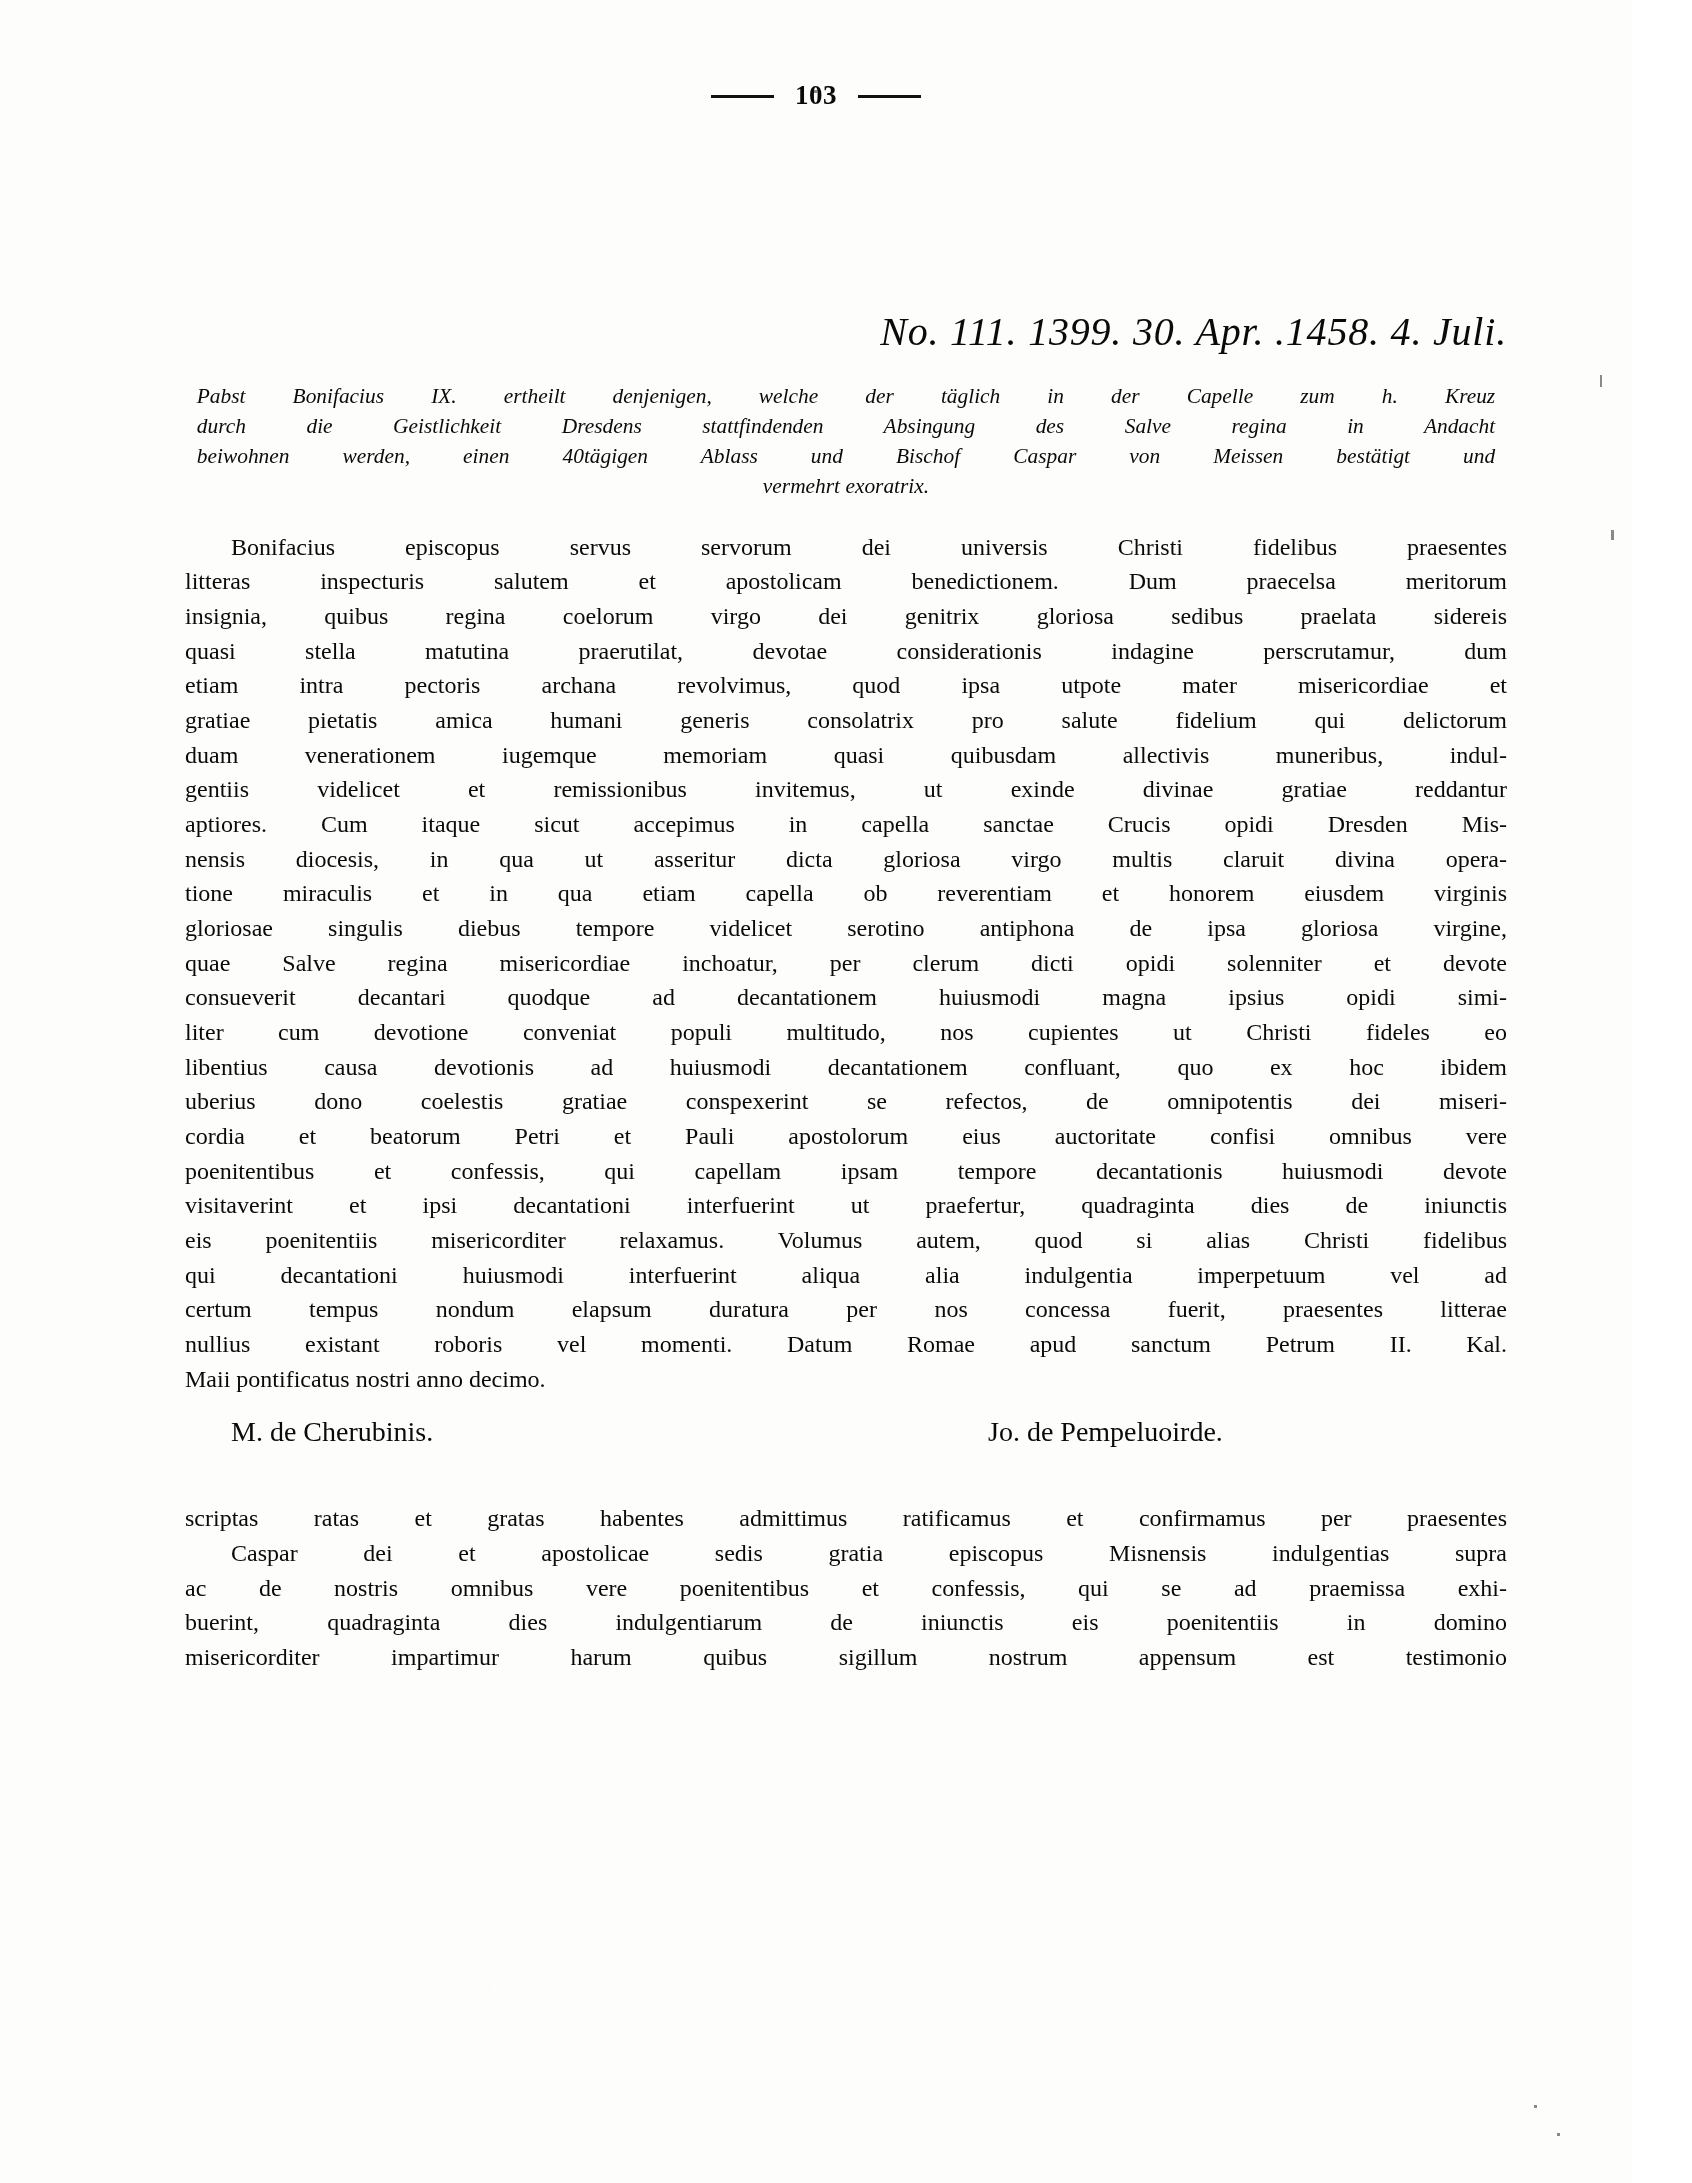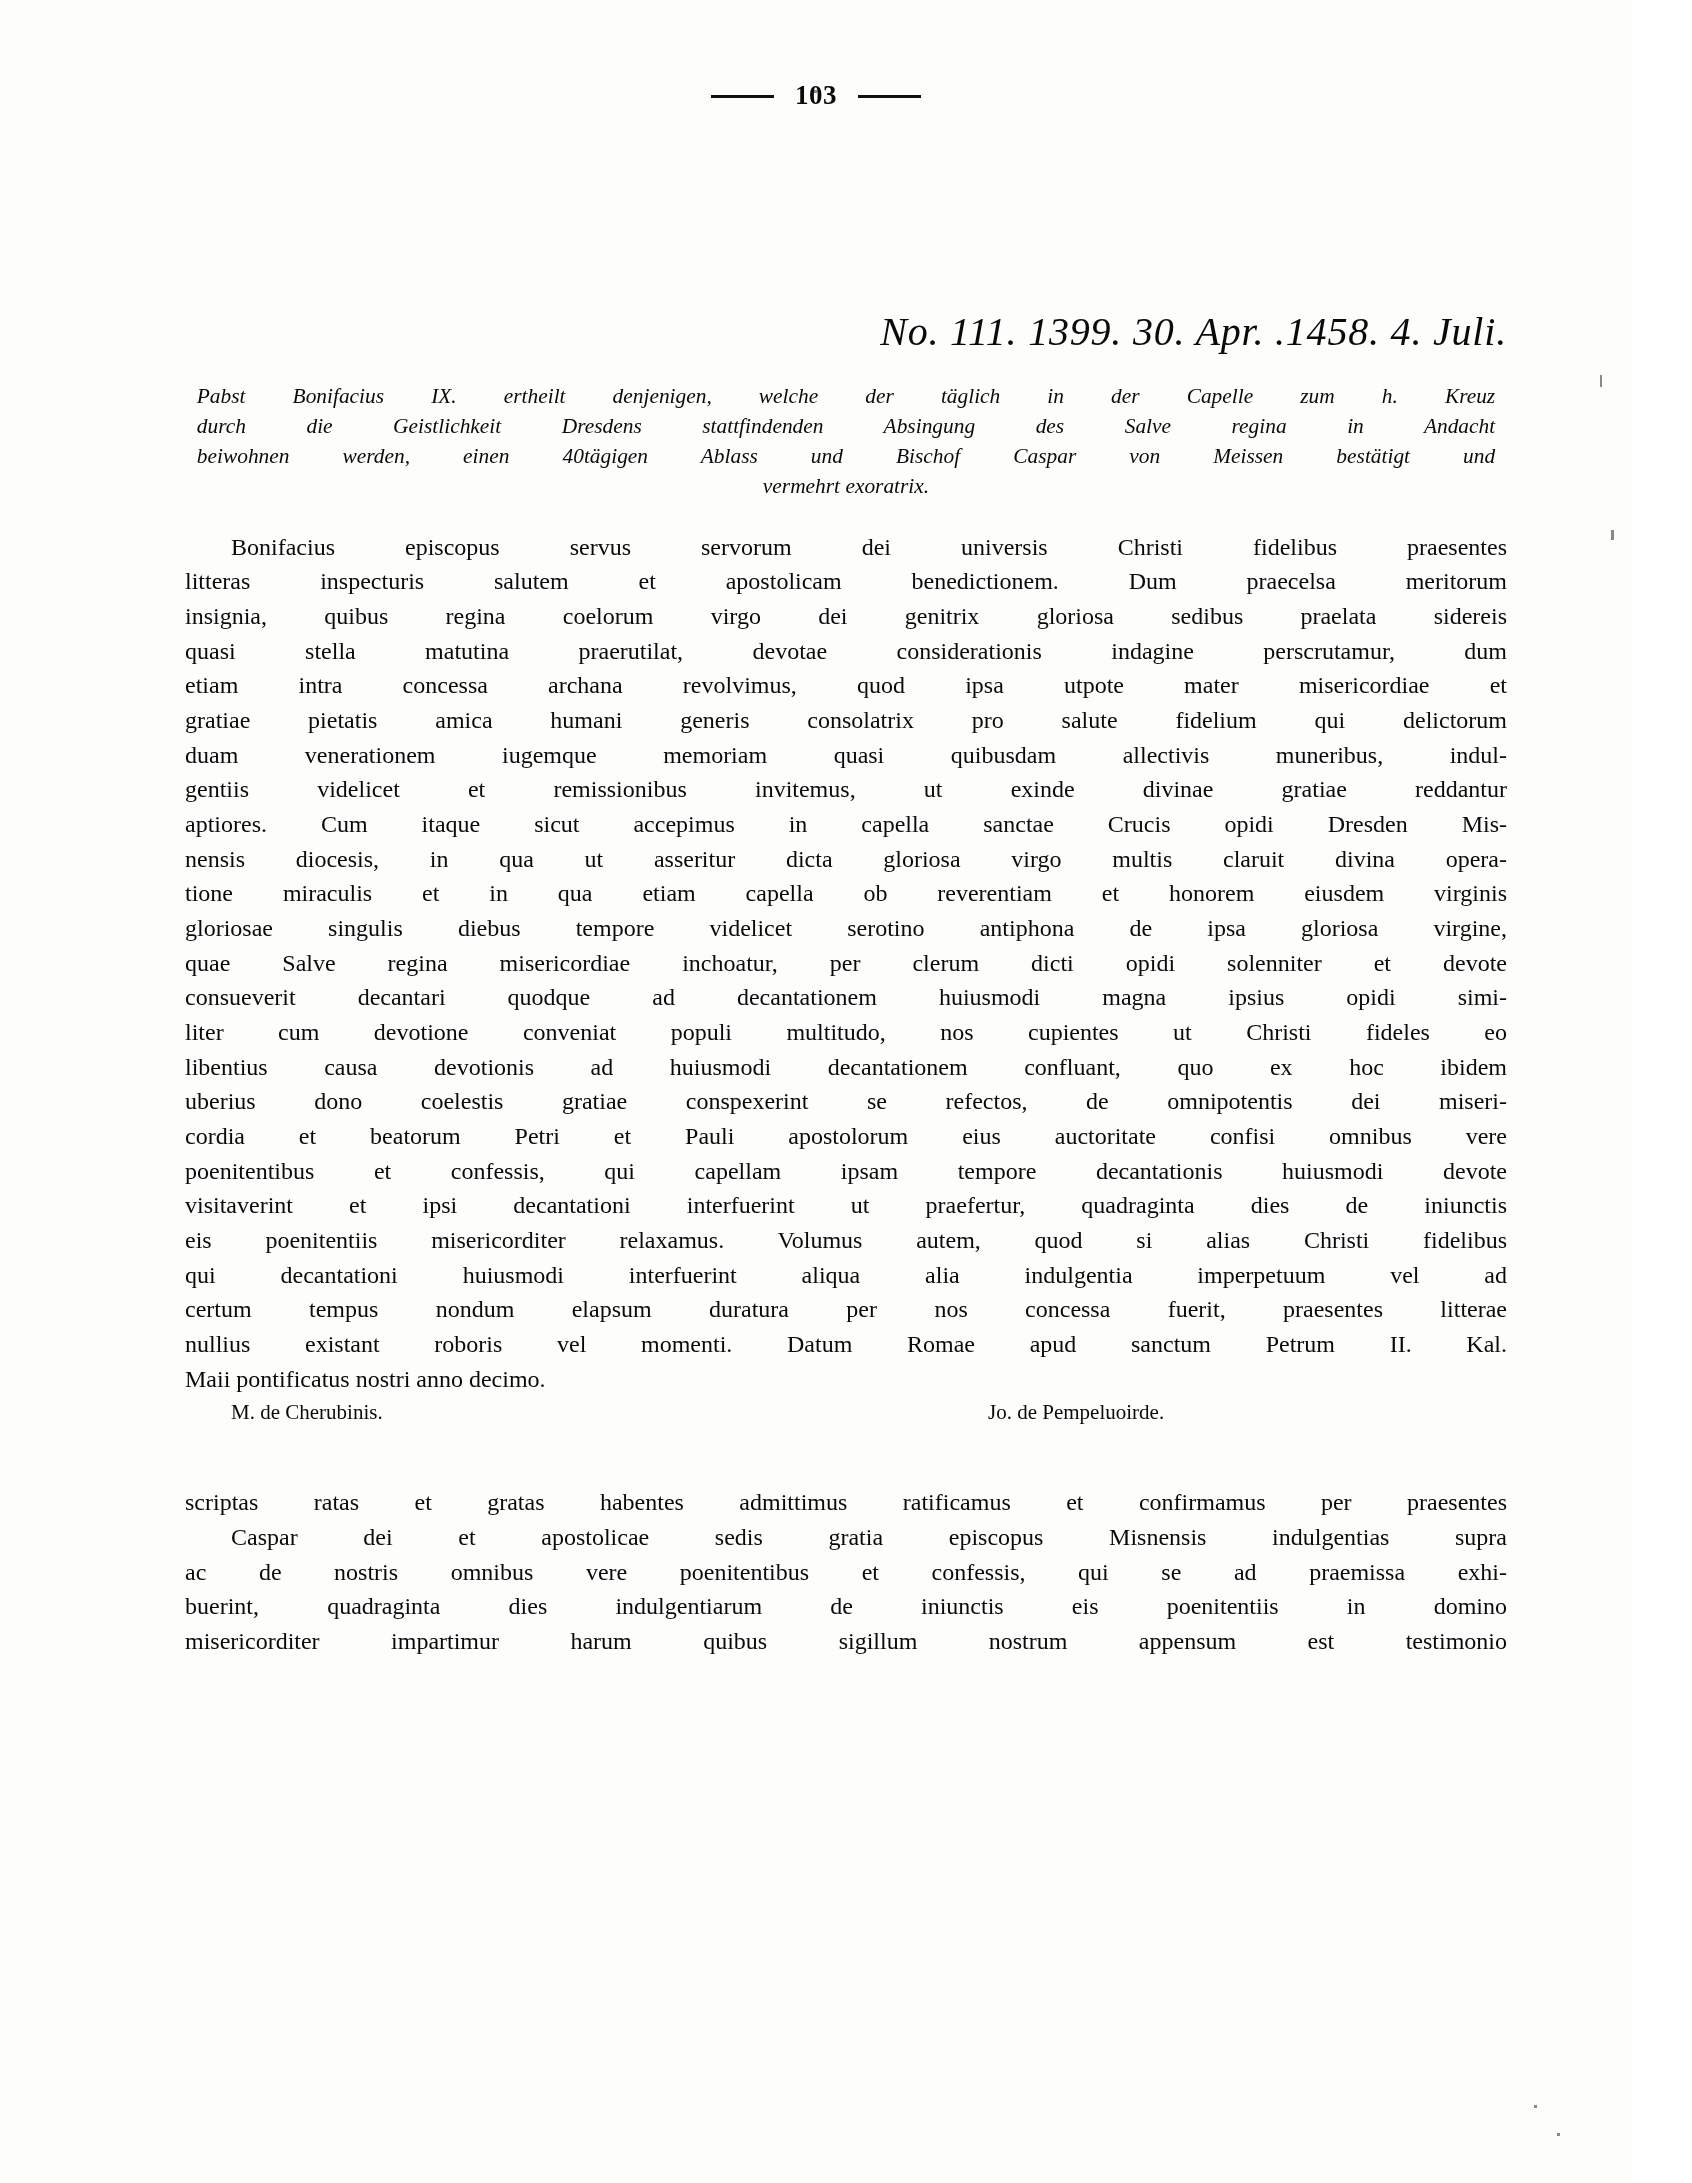--- a/index.html
+++ b/index.html
@@ -105,22 +105,22 @@
   }
   .body-block .ln.indent {
     text-indent: 0;
   }
   .body-block .ln.indent > span.lead {
     display: inline-block;
     width: 46px;
   }
 
   .signatures {
-    margin-top: 4px;
-    font-size: 21px;
+    margin-top: 20px;
+    font-size: 28px;
     position: relative;
     height: 39px;
   }
   .signatures .sig-left {
     position: absolute;
     left: 46px;
     top: 0;
   }
   .signatures .sig-right {
     position: absolute;
@@ -168,21 +168,21 @@
       <span class="ln justify">durch die Geistlichkeit Dresdens stattfindenden Absingung des Salve regina in Andacht</span>
       <span class="ln justify">beiwohnen werden, einen 40tägigen Ablass und Bischof Caspar von Meissen bestätigt und</span>
       <span class="ln">vermehrt exoratrix.</span>
     </div>
 
     <div class="body-block">
       <span class="ln indent"><span class="lead"></span><span>Bonifacius episcopus servus servorum dei universis Christi fidelibus praesentes</span></span>
       <span class="ln">litteras inspecturis salutem et apostolicam benedictionem.  Dum praecelsa meritorum</span>
       <span class="ln">insignia, quibus regina coelorum virgo dei genitrix gloriosa sedibus praelata sidereis</span>
       <span class="ln">quasi stella matutina praerutilat, devotae considerationis indagine perscrutamur, dum</span>
-      <span class="ln">etiam intra concessa archana revolvimus, quod ipsa utpote mater misericordiae et</span>
+      <span class="ln">etiam intra pectoris archana revolvimus, quod ipsa utpote mater misericordiae et</span>
       <span class="ln">gratiae pietatis amica humani generis consolatrix pro salute fidelium qui delictorum</span>
       <span class="ln">duam venerationem iugemque memoriam quasi quibusdam allectivis muneribus, indul-</span>
       <span class="ln">gentiis videlicet et remissionibus invitemus, ut exinde divinae gratiae reddantur</span>
       <span class="ln">aptiores.  Cum itaque sicut accepimus in capella sanctae Crucis opidi Dresden Mis-</span>
       <span class="ln">nensis diocesis, in qua ut asseritur dicta gloriosa virgo multis claruit divina opera-</span>
       <span class="ln">tione miraculis et in qua etiam capella ob reverentiam et honorem eiusdem virginis</span>
       <span class="ln">gloriosae singulis diebus tempore videlicet serotino antiphona de ipsa gloriosa virgine,</span>
       <span class="ln">quae Salve regina misericordiae inchoatur, per clerum dicti opidi solenniter et devote</span>
       <span class="ln">consueverit decantari quodque ad decantationem huiusmodi magna ipsius opidi simi-</span>
       <span class="ln">liter cum devotione conveniat populi multitudo, nos cupientes ut Christi fideles eo</span>

